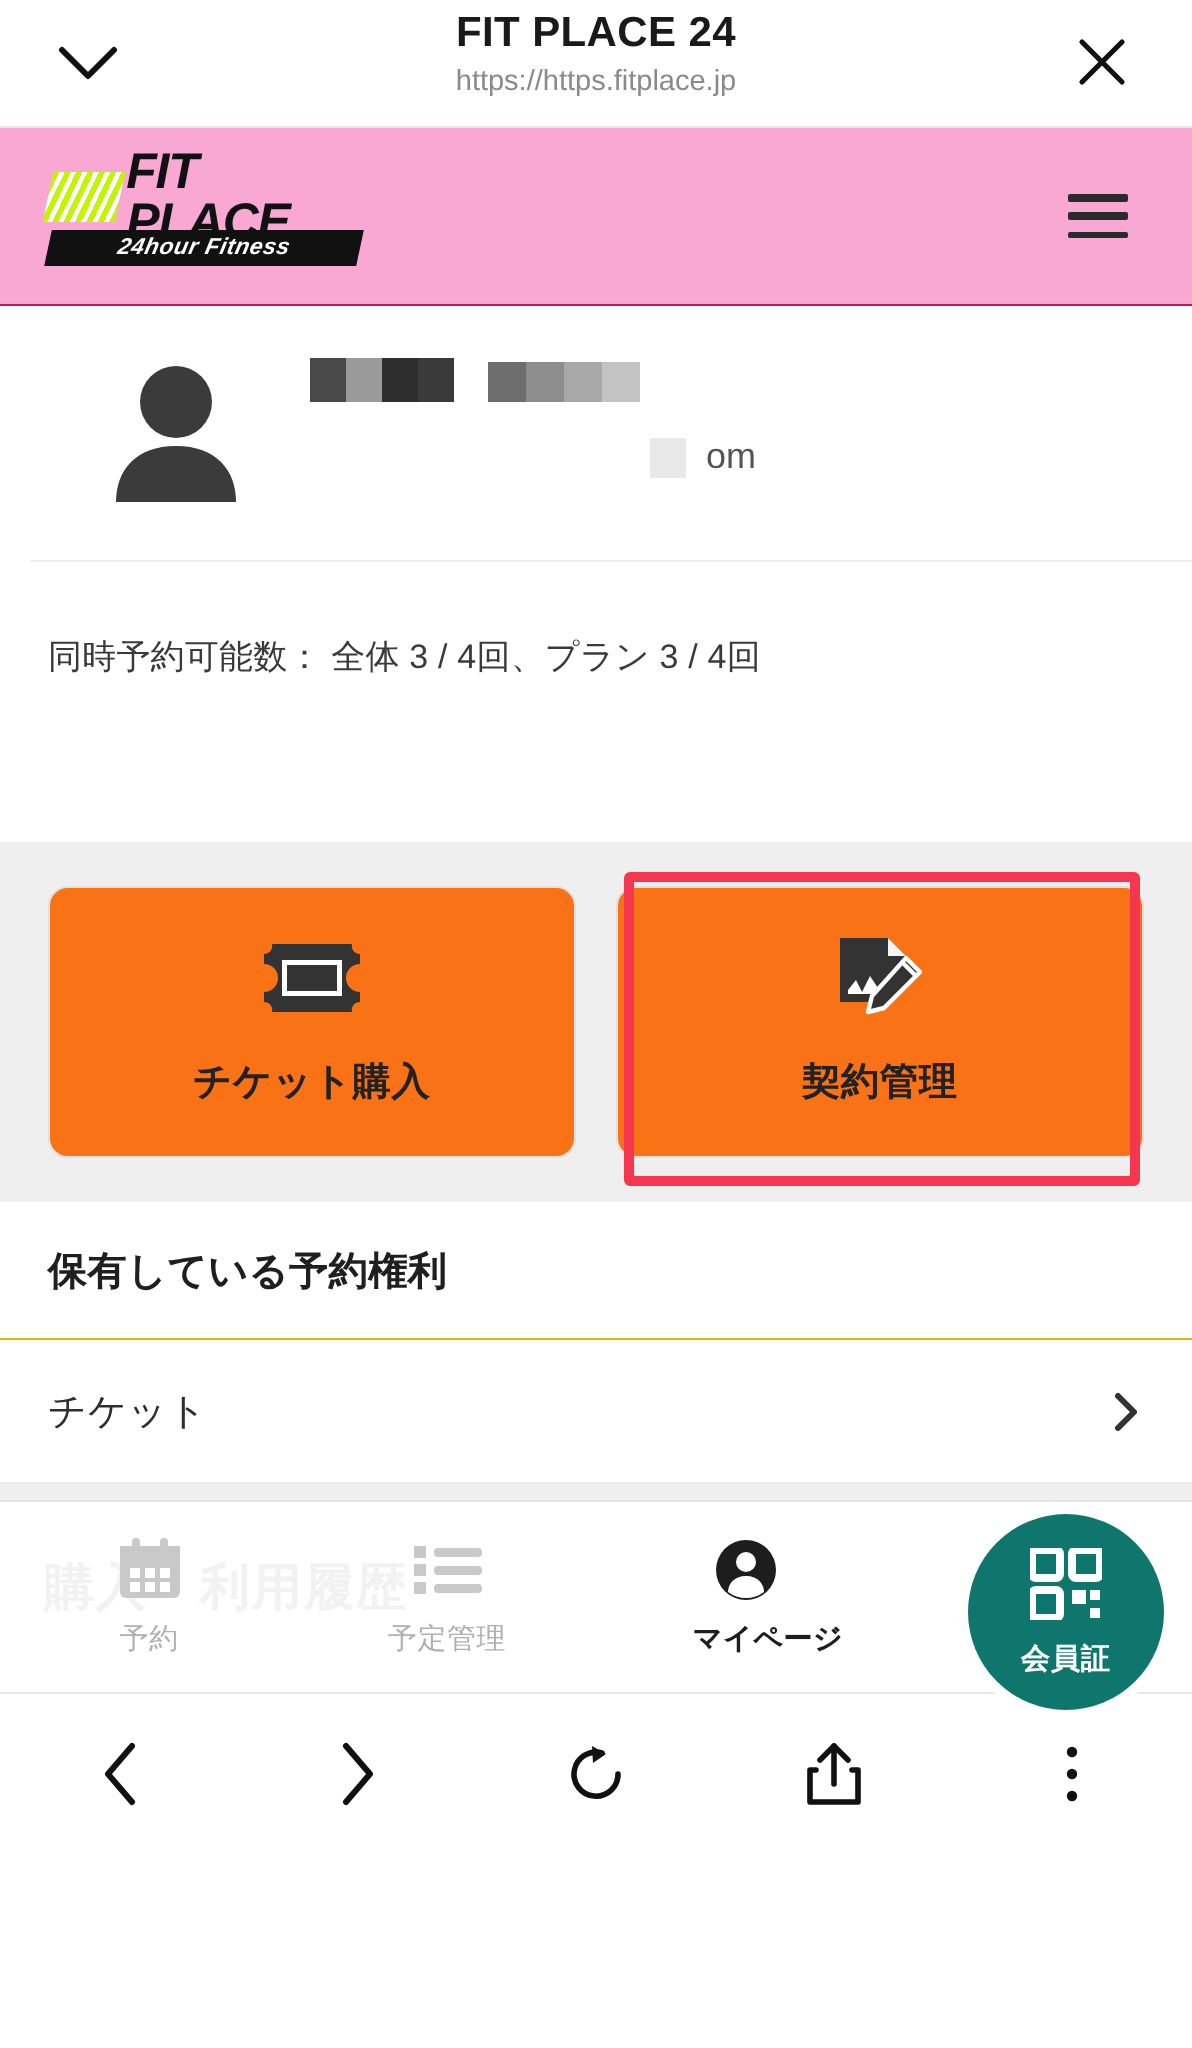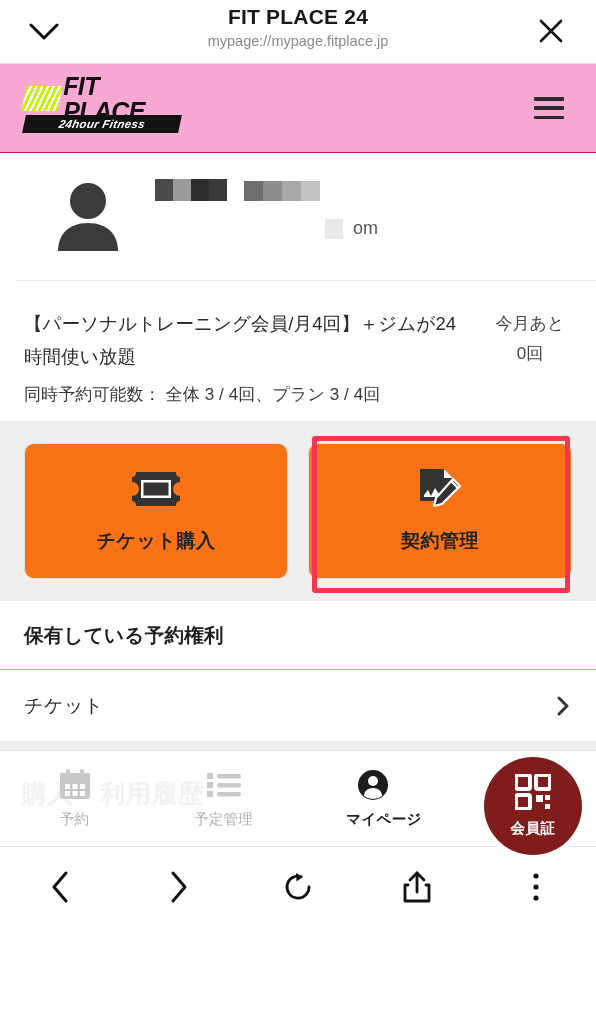--- a/index.html
+++ b/index.html
@@ -230,21 +230,21 @@
     cursor: pointer;
     position: relative; z-index: 2;
   }
   .tab-label { font-size: 14.5px; letter-spacing: .3px; }
   .tab.inactive .tab-label { color: #b0b0b0; }
   .tab.active .tab-label { color: #1d1d1d; font-weight: bold; margin-left: 23px; }
   .tab-icon { height: 32px; display: flex; align-items: center; }
   .badge-fab {
     position: absolute; right: 14px; top: 6px;
     width: 98px; height: 98px; border-radius: 50%;
-    background: #7f1d1d;
+    background: #0f766e;
     display: flex; flex-direction: column;
     align-items: center; justify-content: center;
     gap: 5px;
     box-shadow: 0 0 0 5px #ffffff;
     cursor: pointer; z-index: 3;
   }
   .badge-label {
     color: #fff; font-size: 14.5px; font-weight: bold; letter-spacing: .5px;
   }
 
@@ -268,21 +268,21 @@
 <div class="screen">
 
   <div class="browser-header">
     <div class="chev-down">
       <svg width="30" height="18" viewBox="0 0 30 18">
         <path d="M2 2 L15 15 L28 2" stroke="#111" stroke-width="3" fill="none" stroke-linecap="round" stroke-linejoin="round"></path>
       </svg>
     </div>
     <div class="hdr-center">
       <div class="hdr-title">FIT PLACE 24</div>
-      <div class="hdr-url">mypage://mypage.fitplace.jp</div>
+      <div class="hdr-url">https://https.fitplace.jp</div>
     </div>
     <div class="close-x">
       <svg width="26" height="26" viewBox="0 0 26 26">
         <path d="M3 3 L23 23 M23 3 L3 23" stroke="#111" stroke-width="2.6" stroke-linecap="round"></path>
       </svg>
     </div>
   </div>
 
   <div class="logo-bar">
     <div class="logo">
@@ -322,27 +322,20 @@
       </span>
     </div>
 
     <div class="redact-email">
       <span class="blk"></span>
       <span>om</span>
     </div>
   </div>
 
   <div class="plan">
-    <div class="plan-row">
-      <div class="plan-name">【パーソナルトレーニング会員/月4回】＋ジムが24時間使い放題</div>
-      <div class="plan-remain">
-        <span>今月あと</span>
-        <span class="cnt">0回</span>
-      </div>
-    </div>
     <div class="plan-sub">同時予約可能数： 全体 3 / 4回、プラン 3 / 4回</div>
   </div>
 
   <div class="cards-band">
 
     <div class="card">
       <span class="card-icon">
         <svg width="52" height="38" viewBox="0 0 52 38">
           <path d="M6 2 H46 A4 4 0 0 0 50 7 V12 A7 7 0 0 0 50 26 V31 A4 4 0 0 0 46 36 H6 A4 4 0 0 0 2 31 V26 A7 7 0 0 0 2 12 V7 A4 4 0 0 0 6 2 Z" fill="#333"></path>
           <rect x="11" y="10" width="30" height="18" fill="#fff"></rect>

